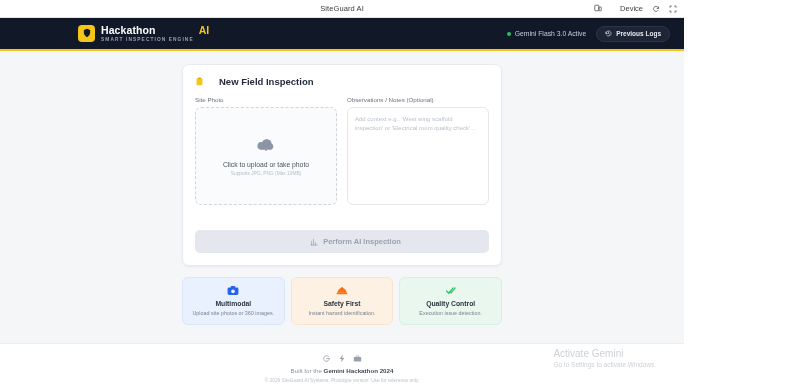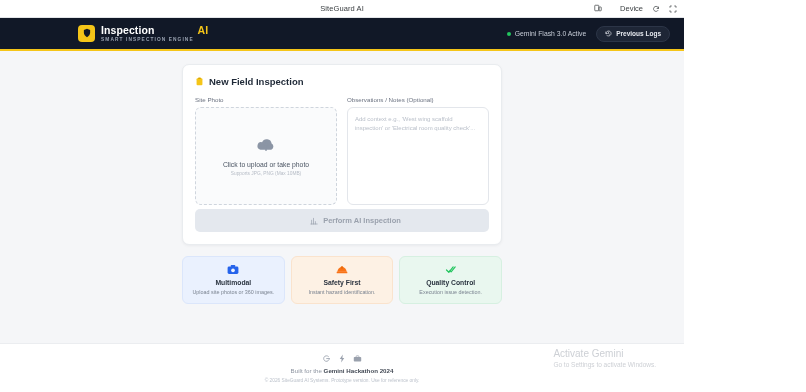--- a/index.html
+++ b/index.html
@@ -64,21 +64,21 @@
 
   
   .main { flex: 1 1 auto; overflow: hidden; padding-top: 13px; display:flex; flex-direction:column; align-items:center; }
 
   .card {
     width: 320px; background: #ffffff;
     border: 1px solid #e9ecef; border-radius: 7px;
     padding: 11px 12px 12px;
     box-shadow: 0 1px 3px rgba(16,24,40,.05);
   }
-  .card-title { display: flex; align-items: center; gap: 5px; font-size: 9.5px; font-weight: bold; color: #1f2937; }
+  .card-title { display: flex; align-items: center; gap: 15px; font-size: 9.5px; font-weight: bold; color: #1f2937; }
 
   .fields { display: flex; gap: 10px; margin-top: 9px; }
   .field { flex: 1 1 0; min-width: 0; display: flex; flex-direction: column; }
   .field-label { font-size: 6.2px; color: #6b7280; margin-bottom: 4px; }
 
   .dropzone {
     height: 98px; border: 1px dashed #cfd5dd; border-radius: 6px;
     background: #fafbfc;
     display: flex; flex-direction: column; align-items: center; justify-content: center;
     gap: 3px; cursor: pointer;
@@ -90,21 +90,21 @@
   .textarea {
     height: 98px; border: 1px solid #e3e6eb; border-radius: 6px;
     background: #ffffff; padding: 7px 7px;
     font-size: 6px; color: #b9bfc9; line-height: 1.55;
     font-family: "Liberation Sans", sans-serif;
     resize: none; outline: none; width: 100%;
   }
   .textarea::placeholder { color: #b9bfc9; }
 
   .submit-btn {
-    margin-top: 4px; width: 100%; height: 23px;
+    margin-top: 25px; width: 100%; height: 23px;
     background: #e4e8ee; border: none; border-radius: 5px;
     display: flex; align-items: center; justify-content: center; gap: 5px;
     font-size: 7.5px; font-weight: bold; color: #9aa1ad;
     cursor: not-allowed;
     font-family: "Liberation Sans", sans-serif;
     padding-left: 27px;
   }
 
   
   .features { width: 320px; display: flex; gap: 6px; margin-top: 11px; }
@@ -173,21 +173,21 @@
     <div class="brand">
       <div class="brand-logo">
         <span class="ico">
           <svg width="10" height="10" viewBox="0 0 16 16" fill="#111827">
             <path d="M8 1.2 3 3.2v4c0 3.2 2.1 6 5 7.6 2.9-1.6 5-4.4 5-7.6v-4L8 1.2z"></path>
           </svg>
         </span>
       </div>
       <div class="brand-text">
         <div class="brand-name">
-          <span>Inspection</span>
+          <span>Hackathon</span>
           <span class="accent">AI</span>
         </div>
         <div class="brand-sub">SMART INSPECTION ENGINE</div>
       </div>
     </div>
 
     <div class="nav-right">
       <div class="status-pill">
         <span class="status-dot"></span>
         <span>Gemini Flash 3.0 Active</span>

